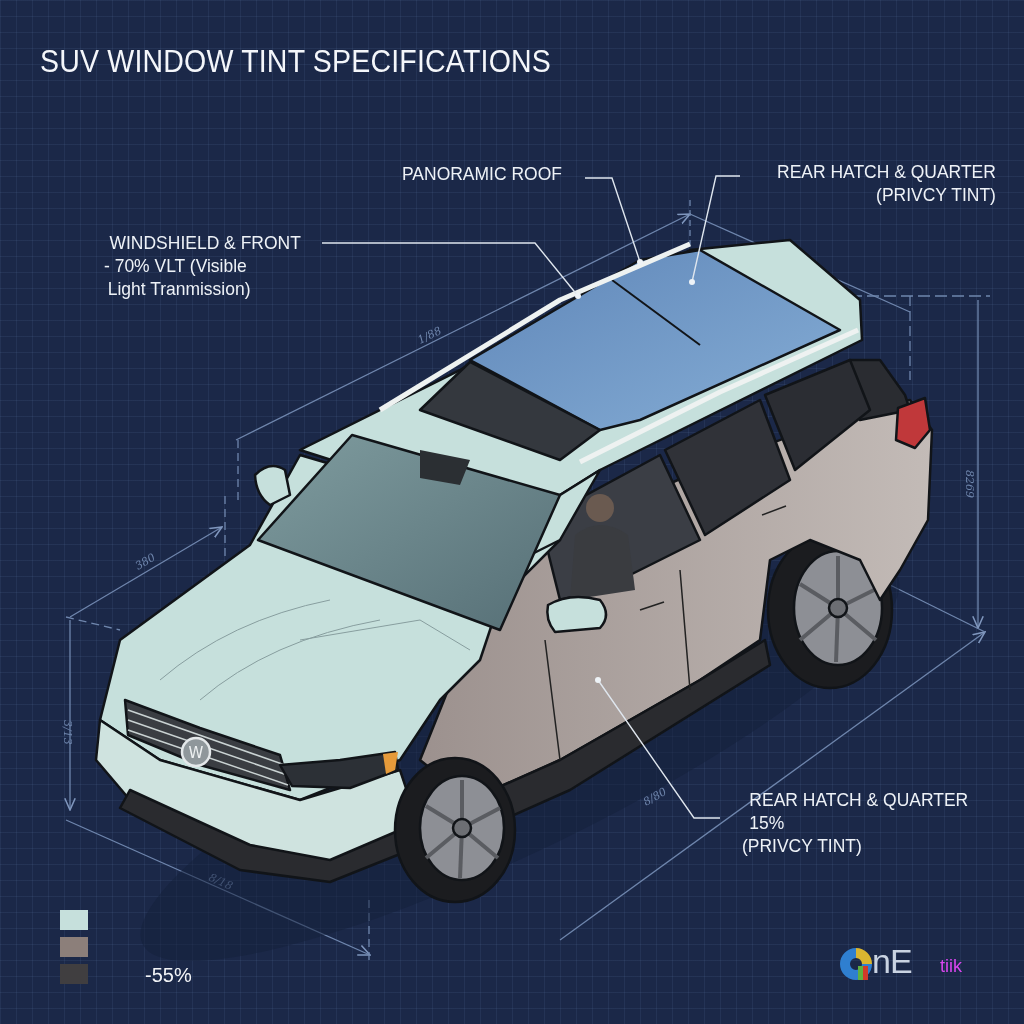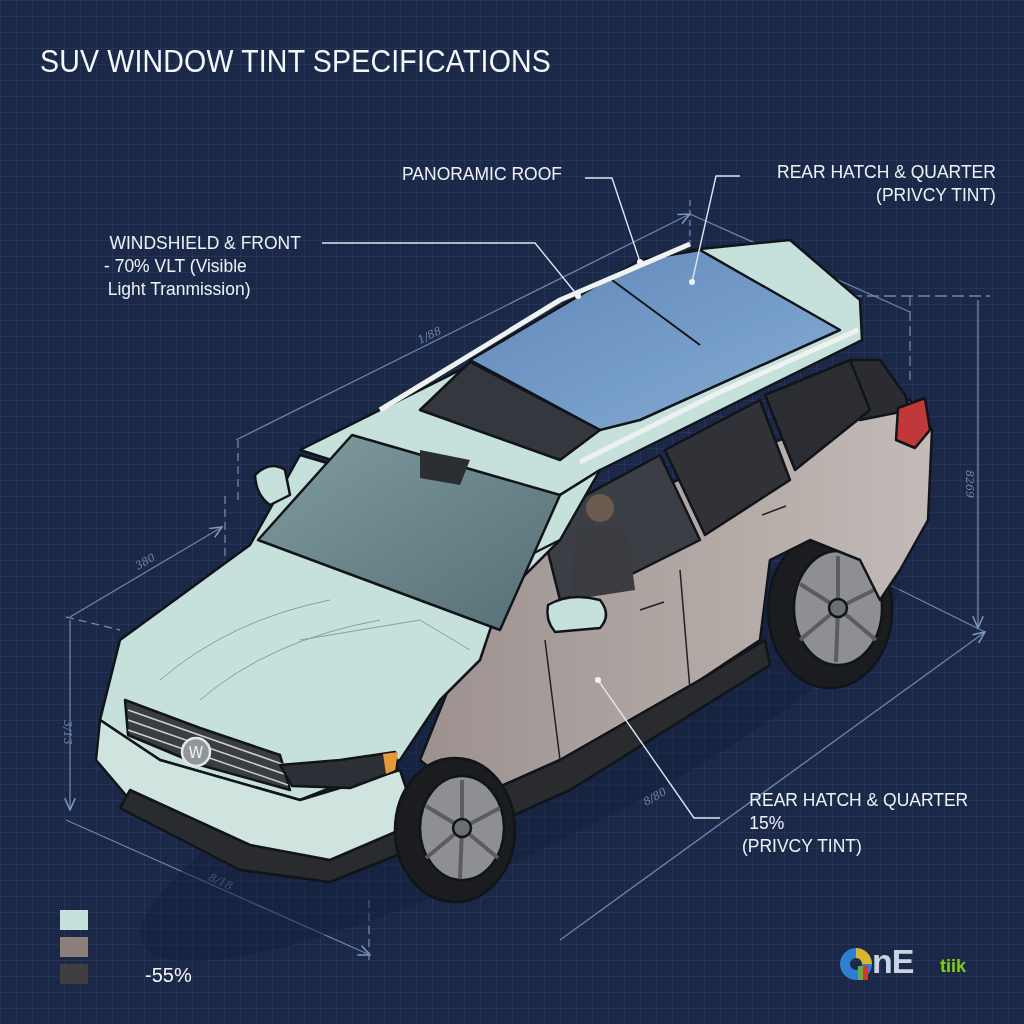--- a/index.html
+++ b/index.html
@@ -35,24 +35,24 @@
     .legend-text {
       position: absolute; left: 44px; top: 54px; font-size: 20px; color: #f2f4f7;
       white-space: nowrap;
       margin-left: 41px;
     }
     .brand {
       position: absolute; left: 836px; top: 944px; height: 40px; width: 180px;
     }
     .brand-text {
       position: absolute; left: 36px; top: -2px;
-      font-size: 34px; color: #c9d3e2; font-weight: bold; letter-spacing: -1px;
+      font-size: 34px; color: #c9d3e2; font-weight: normal; letter-spacing: -1px;
     }
     .brand-sub {
-      position: absolute; left: 104px; top: 12px; font-size: 18px; color: #84cc16; font-weight: bold; text-align: right;
+      position: absolute; left: 104px; top: 12px; font-size: 18px; color: #d946ef; font-weight: normal; text-align: right;
     }
     .dim { font-family: "DejaVu Serif", serif; font-size: 11px; fill: #6f86ad; font-style: italic; }
   </style>
 </head>
 <body>
 
 <div class="title">SUV WINDOW TINT SPECIFICATIONS</div>
 
 <svg id="art" width="1024" height="1024" viewBox="0 0 1024 1024">
   <defs>

